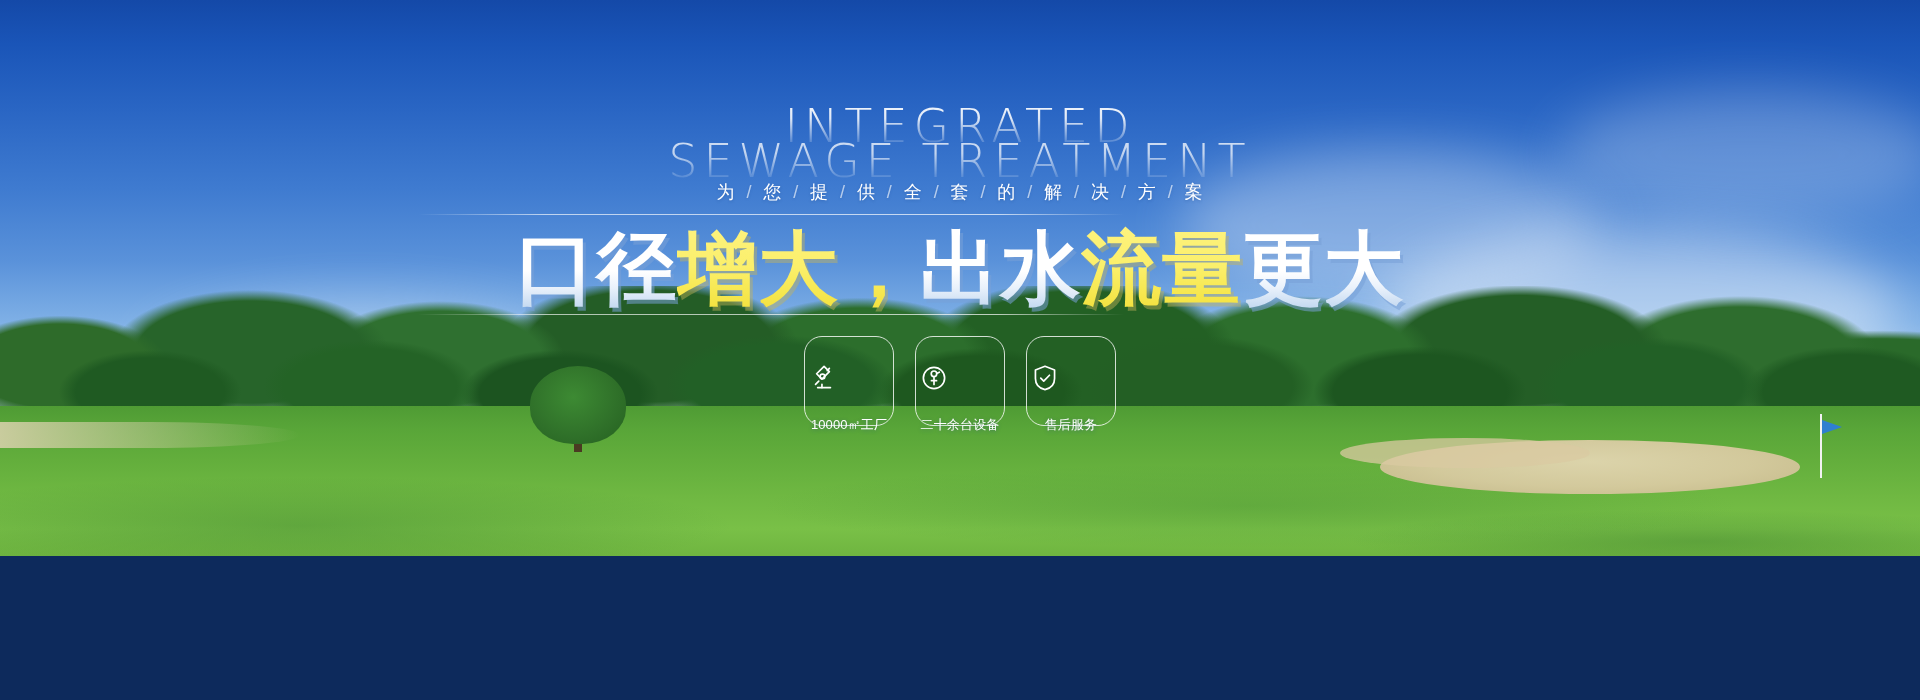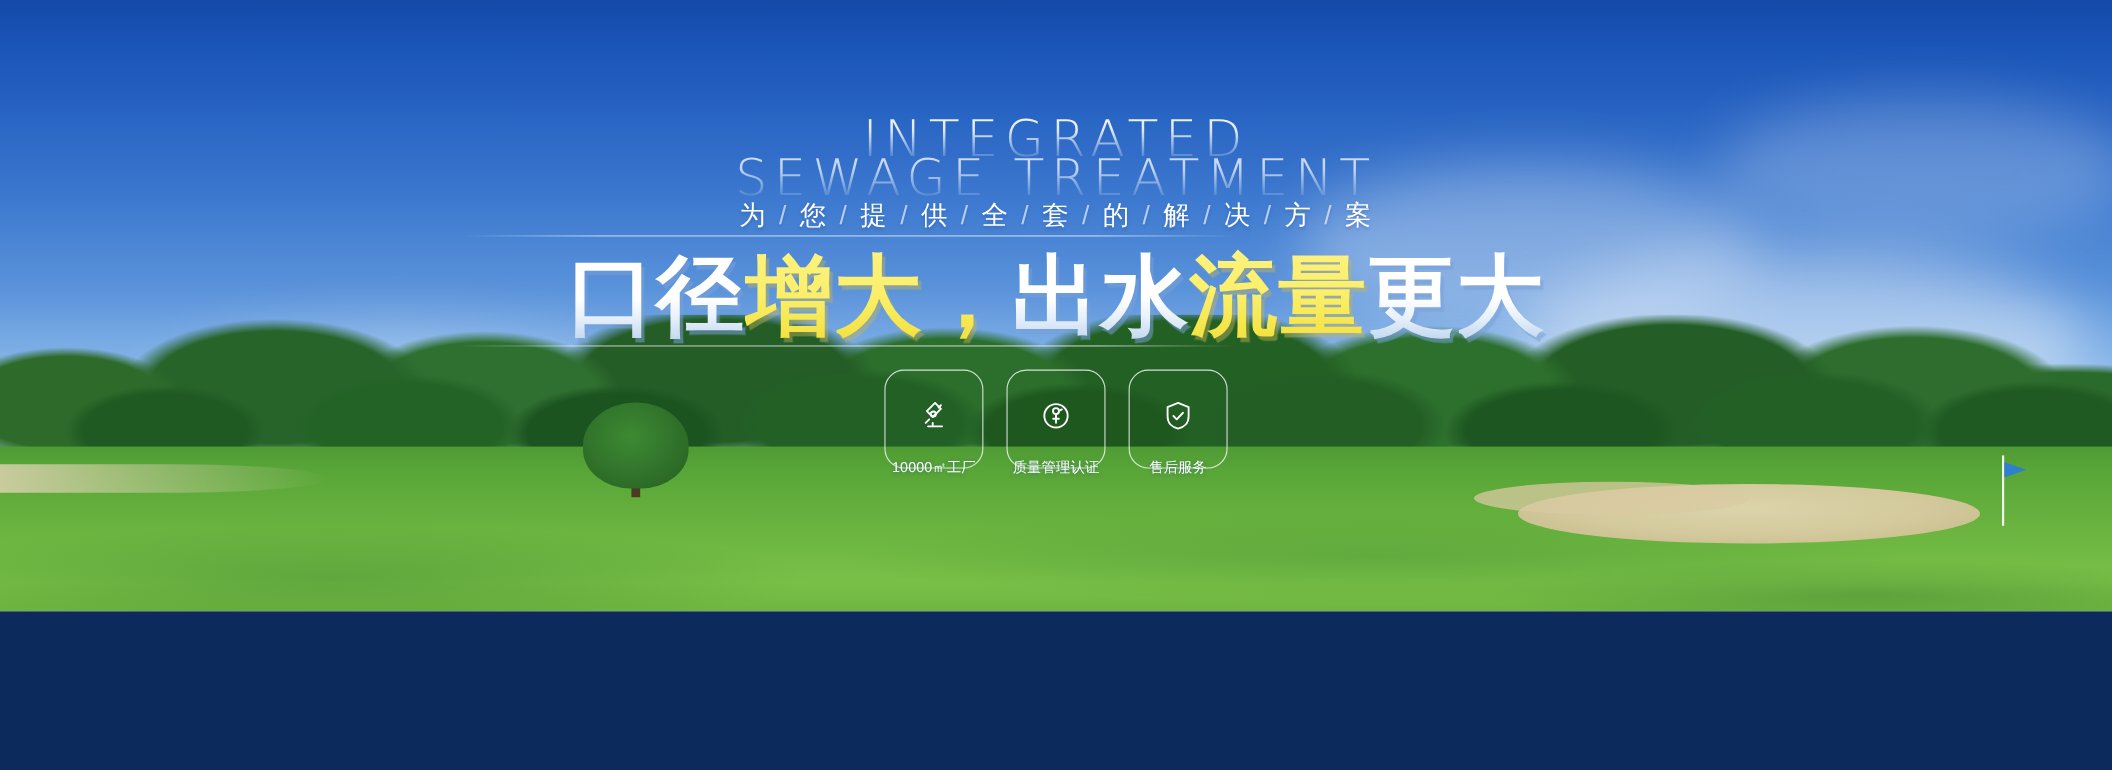--- a/index.html
+++ b/index.html
@@ -51,21 +51,21 @@
     color:#ffffff;
     background:linear-gradient(to bottom,rgba(255,255,255,.95) 0%,rgba(255,255,255,.85) 34%,rgba(255,255,255,.15) 88%,rgba(255,255,255,0) 100%);
     -webkit-background-clip:text;background-clip:text;
     -webkit-text-fill-color:transparent;color:transparent;
   }
   .eng1{top:103px;font-size:46px;}
   .eng2{top:138px;font-size:46px;opacity:.82;}
 
   .subline{
     position:absolute;left:0;right:0;top:180px;
-    font-size:24px;color:#ffffff;letter-spacing:.05em;
+    font-size:18px;color:#ffffff;letter-spacing:.05em;
     white-space:nowrap;
     text-shadow:0 1px 3px rgba(20,60,130,.30);
   }
   .subline .sl{opacity:.62;margin:0 11px;font-weight:300;}
   .subline .ch{display:inline-block;}
 
   .rule{
     position:absolute;height:1px;
     background:linear-gradient(to right,rgba(255,255,255,0) 0%,rgba(255,255,255,.65) 18%,rgba(255,255,255,.70) 82%,rgba(255,255,255,0) 100%);
   }
@@ -98,21 +98,21 @@
   .badges{
     position:absolute;left:0;right:0;top:336px;
     display:flex;justify-content:center;align-items:flex-start;
     gap:21px;
   }
   .badge{
     width:90px;height:90px;
     border:1.4px solid rgba(255,255,255,.80);
     border-radius:18px;
     position:relative;
-    display:flex;flex-direction:column;align-items:center;justify-content:center;
+    display:flex;flex-direction:column;align-items:flex-start;justify-content:center;
   }
   .badge .ico{
     width:36px;height:36px;
     margin-top:-6px;
     display:flex;align-items:center;justify-content:center;
   }
   .badge .ico svg{width:34px;height:34px;display:block;}
   .badge .lbl{
     position:absolute;left:50%;transform:translateX(-50%);
     bottom:-9px;
@@ -249,21 +249,21 @@
         <div class="badge">
           <span class="ico">
             <svg viewBox="0 0 32 32" fill="none" stroke="#fff" stroke-width="1.6" stroke-linecap="round" stroke-linejoin="round">
               <circle cx="16" cy="16" r="10"></circle>
               <circle cx="16" cy="12" r="2.6"></circle>
               <path d="M16 15v7"></path>
               <path d="M13.6 18.5h4.8"></path>
               <path d="M19 11.5l2-1"></path>
             </svg>
           </span>
-          <span class="lbl">质量管理认证</span>
+          <span class="lbl">二十余台设备</span>
         </div>
         <div class="badge">
           <span class="ico">
             <svg viewBox="0 0 32 32" fill="none" stroke="#fff" stroke-width="1.6" stroke-linecap="round" stroke-linejoin="round">
               <path d="M16 5l9 3.5v8c0 6-4.3 9.4-9 10.5-4.7-1.1-9-4.5-9-10.5v-8z"></path>
               <path d="M12 16.2l2.8 2.8 5.4-5.6"></path>
             </svg>
           </span>
           <span class="lbl">售后服务</span>
         </div>

